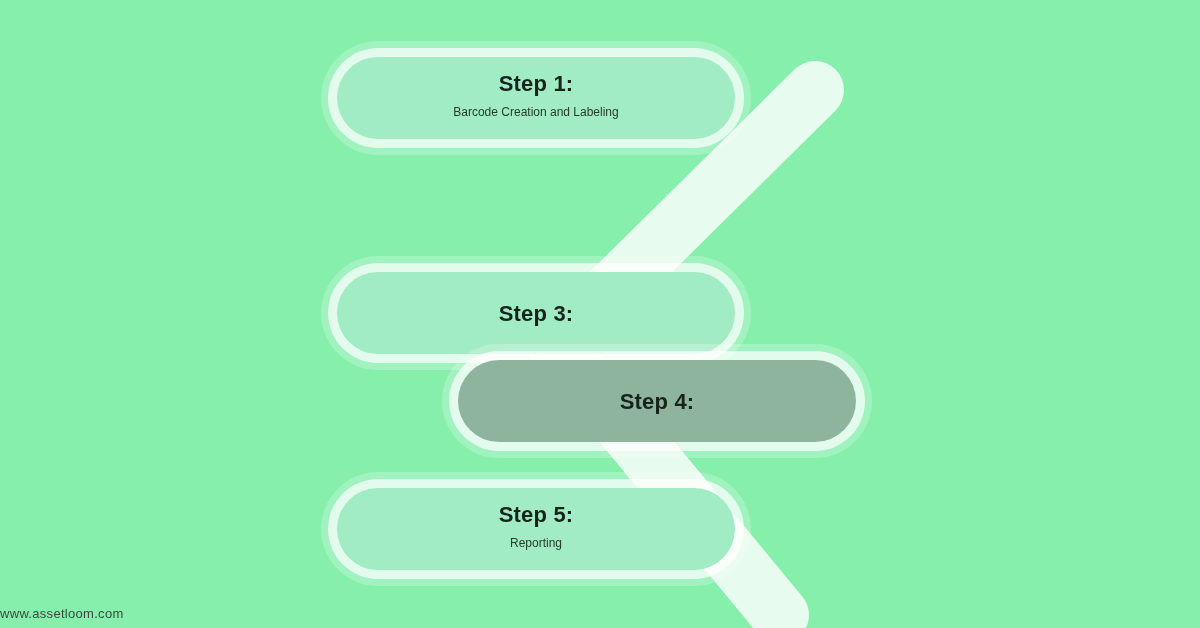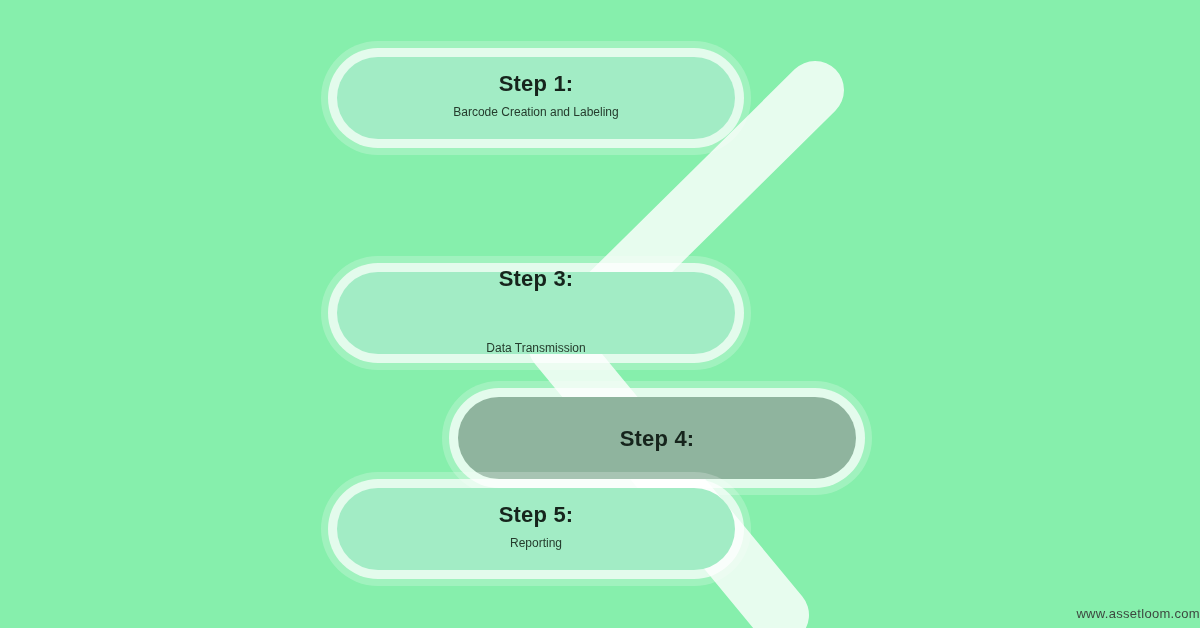--- a/index.html
+++ b/index.html
@@ -31,41 +31,41 @@
     align-items: center;
     justify-content: center;
     text-align: center;
     box-shadow: 0 0 0 9px rgba(255,255,255,0.70), 0 0 0 16px rgba(255,255,255,0.22);
   }
   .pill.light { left: 337px; background: #a2ecc5; }
   .pill.dark  { left: 458px; background: #8fb49e; }
   .pill.p1 { top: 57px; }
   .pill.p2 { top: 165px; }
   .pill.p3 { top: 272px; gap: 41px; }
-  .pill.p4 { top: 397px; }
+  .pill.p4 { top: 360px; }
   .pill.p5 { top: 488px; }
   .pill .title {
     font-size: 22px;
     font-weight: 700;
     color: #16241c;
     line-height: 29px;
     letter-spacing: 0.2px;
   }
   .pill .subtitle {
     font-size: 12px;
     font-weight: 400;
     color: #253c2d;
     line-height: 29px;
   }
   .footer {
     position: absolute;
     left: 0;
     right: 0;
     bottom: 7px;
-    text-align: right;
+    text-align: left;
     font-size: 13px;
     color: #3c473f;
     letter-spacing: 0.3px;
     z-index: 1;
   }
 </style>
 </head>
 <body>
 
 <div class="canvas">
@@ -75,21 +75,20 @@
   </svg>
 
   <div class="pill light p1">
     <div class="title">Step 1:</div>
     <div class="subtitle">Barcode Creation and Labeling</div>
   </div>
 
 
   <div class="pill light p3">
     <div class="title">Step 3:</div>
-    <div class="subtitle">Data Transmission</div>
   </div>
 
   <div class="pill dark p4">
     <div class="title">Step 4:</div>
   </div>
 
   <div class="pill light p5">
     <div class="title">Step 5:</div>
     <div class="subtitle">Reporting</div>
   </div>

